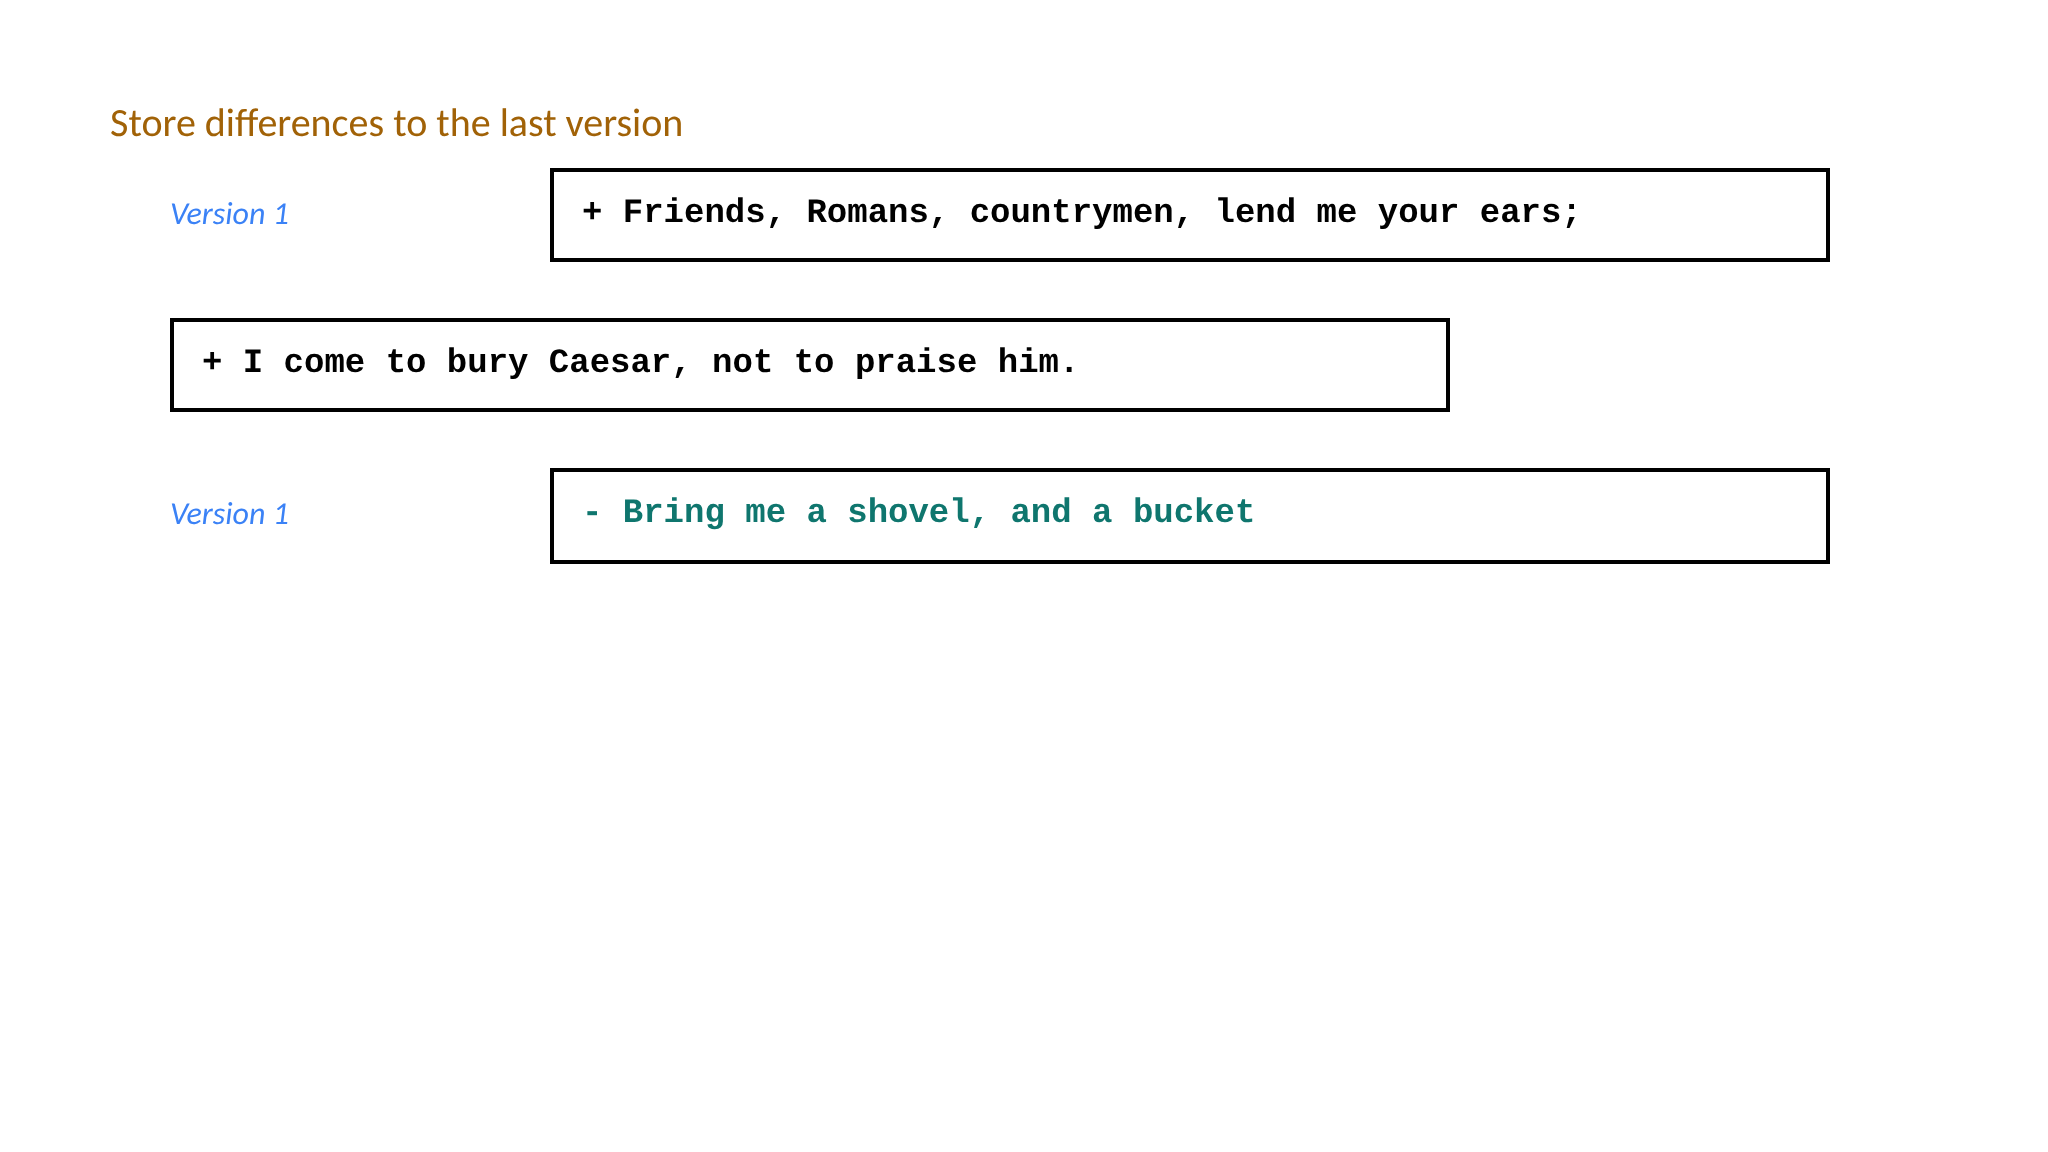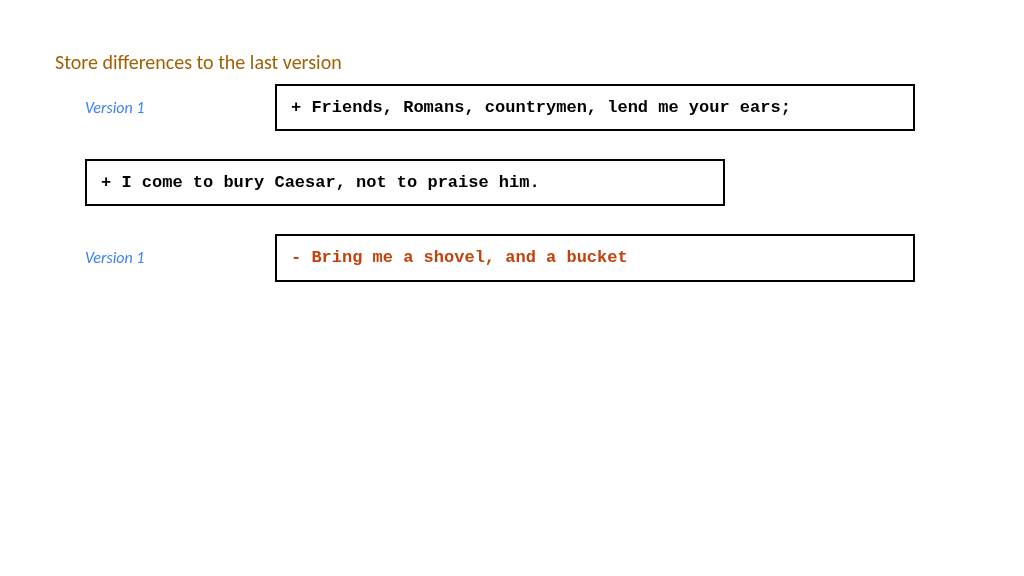--- a/index.html
+++ b/index.html
@@ -52,21 +52,21 @@
   }
   .diff-line {
     font-family: "Courier New", Courier, monospace;
     font-size: 17px;
     color: #000000;
     font-weight: bold;
     line-height: 1.6;
     white-space: pre;
   }
   .diff-line.removed {
-    color: #c2410c;
+    color: #0f766e;
   }
 </style>
 </head>
 <body>
 
 <div class="slide">
   <div class="subtitle">Store differences to the last version</div>
 
   <div class="row align-center">
     <div class="version-label">Version 1</div>

